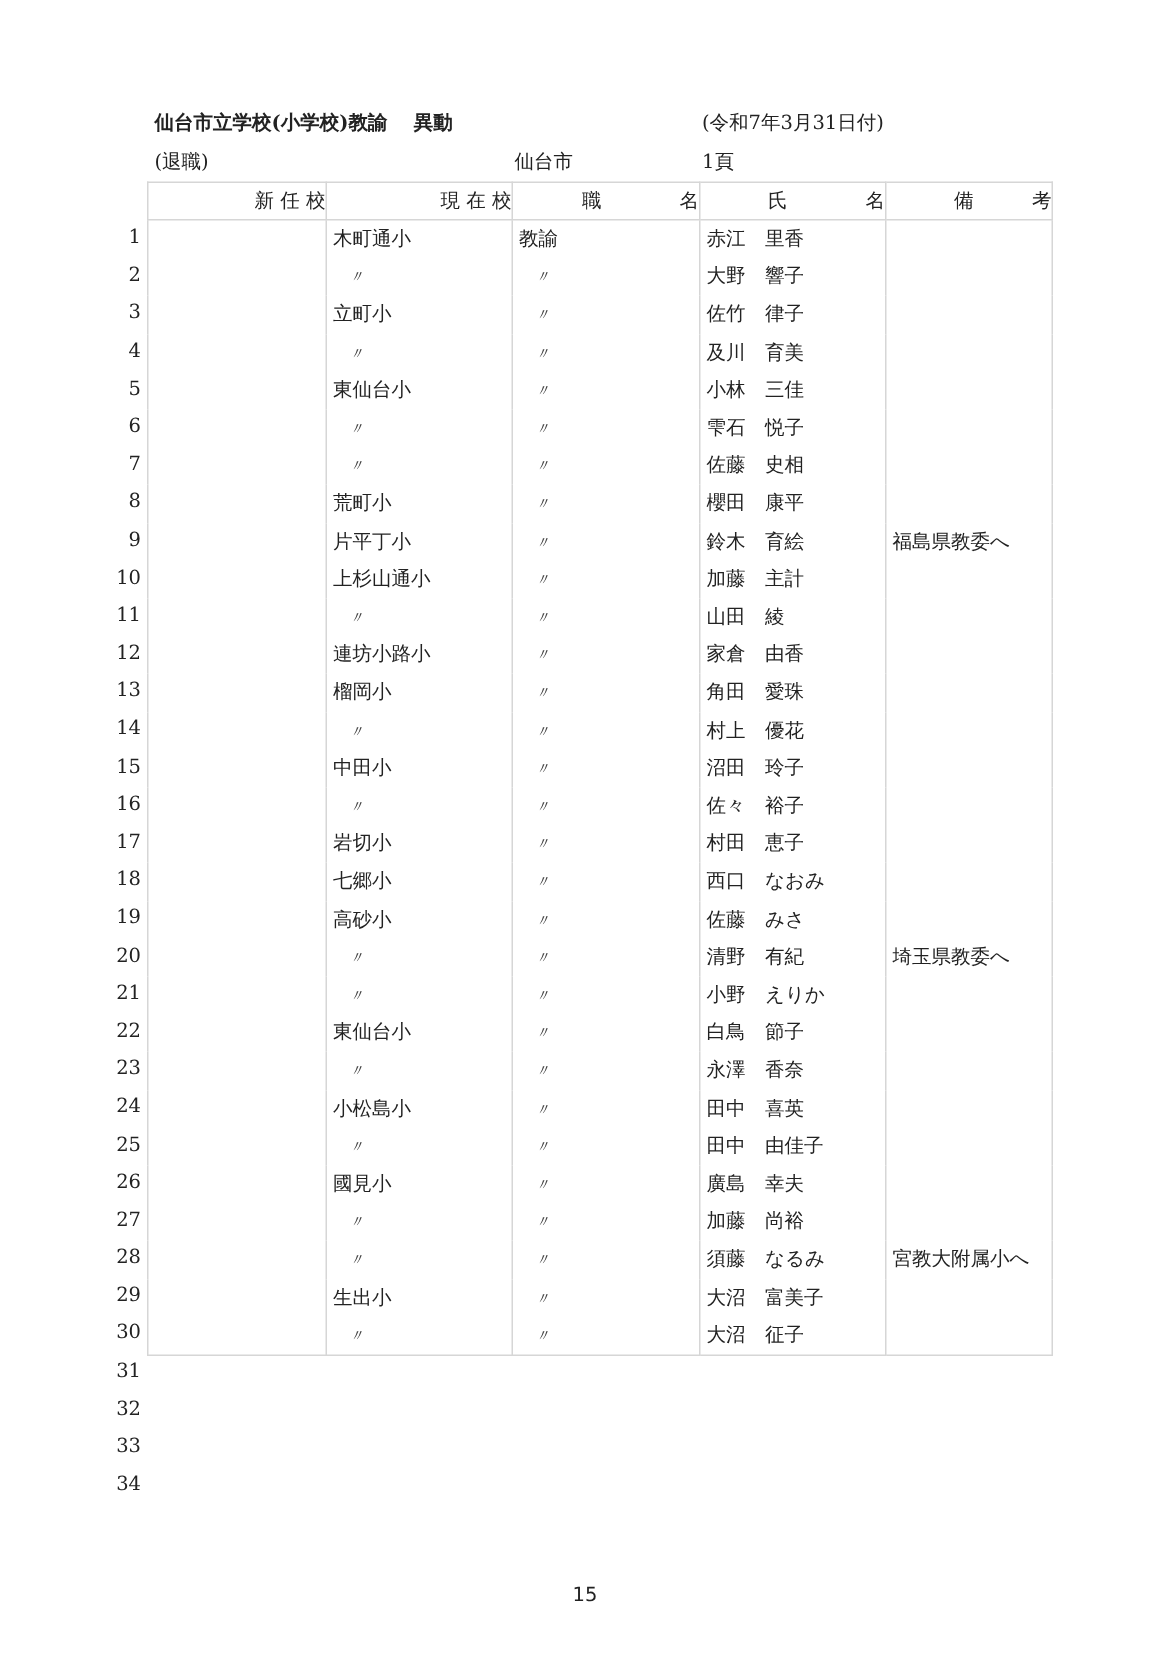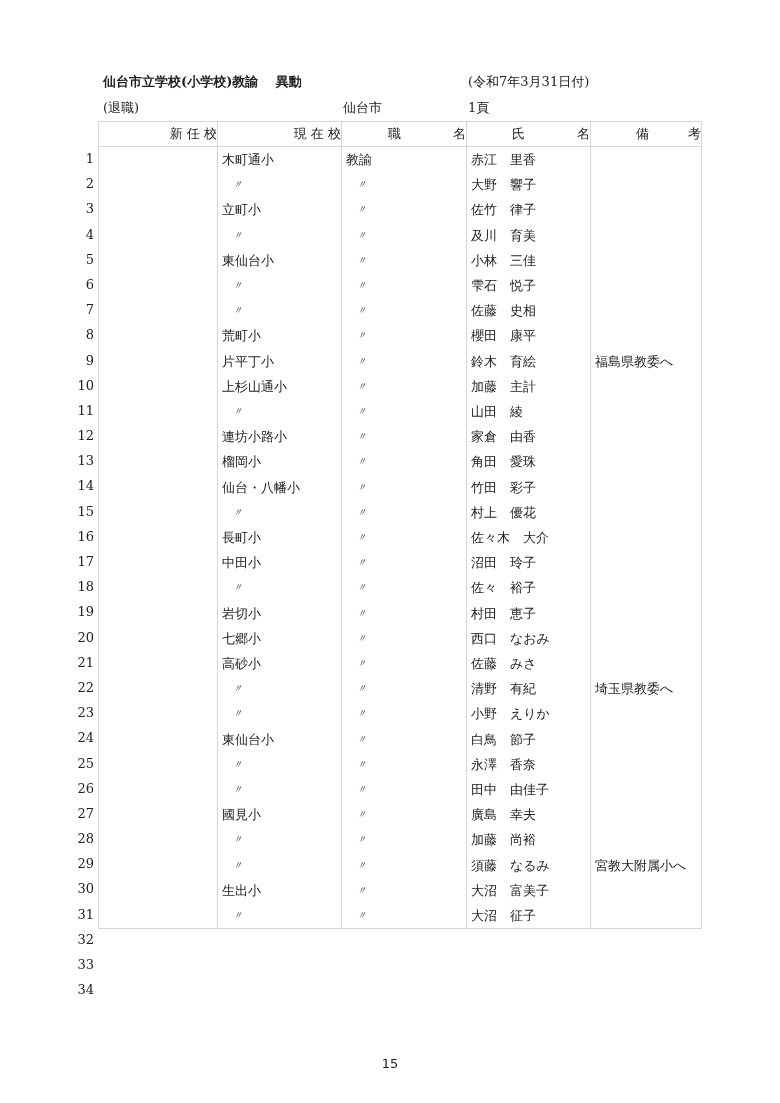--- a/index.html
+++ b/index.html
@@ -311,71 +311,37 @@
         </td>
         <td>
           <span class="cell"></span>
         </td>
       </tr>
       <tr>
         <td>
           <span class="cell"></span>
         </td>
         <td>
-          <span class="cell">仙台・八幡小</span>
-        </td>
-        <td>
-          <span class="cell ditto">〃</span>
-        </td>
-        <td>
-          <span class="cell">竹田　彩子</span>
-        </td>
-        <td>
-          <span class="cell"></span>
-        </td>
-      </tr>
-      <tr>
-        <td>
-          <span class="cell"></span>
-        </td>
-        <td>
           <span class="cell ditto">〃</span>
         </td>
         <td>
           <span class="cell ditto">〃</span>
         </td>
         <td>
           <span class="cell">村上　優花</span>
         </td>
         <td>
           <span class="cell"></span>
         </td>
       </tr>
       <tr>
         <td>
           <span class="cell"></span>
         </td>
         <td>
-          <span class="cell">長町小</span>
-        </td>
-        <td>
-          <span class="cell ditto">〃</span>
-        </td>
-        <td>
-          <span class="cell">佐々木　大介</span>
-        </td>
-        <td>
-          <span class="cell"></span>
-        </td>
-      </tr>
-      <tr>
-        <td>
-          <span class="cell"></span>
-        </td>
-        <td>
           <span class="cell">中田小</span>
         </td>
         <td>
           <span class="cell ditto">〃</span>
         </td>
         <td>
           <span class="cell">沼田　玲子</span>
         </td>
         <td>
           <span class="cell"></span>
@@ -505,20 +471,37 @@
           <span class="cell"></span>
         </td>
         <td>
           <span class="cell ditto">〃</span>
         </td>
         <td>
           <span class="cell ditto">〃</span>
         </td>
         <td>
           <span class="cell">永澤　香奈</span>
+        </td>
+        <td>
+          <span class="cell"></span>
+        </td>
+      </tr>
+      <tr>
+        <td>
+          <span class="cell"></span>
+        </td>
+        <td>
+          <span class="cell">小松島小</span>
+        </td>
+        <td>
+          <span class="cell ditto">〃</span>
+        </td>
+        <td>
+          <span class="cell">田中　喜英</span>
         </td>
         <td>
           <span class="cell"></span>
         </td>
       </tr>
       <tr>
         <td>
           <span class="cell"></span>
         </td>
         <td>

